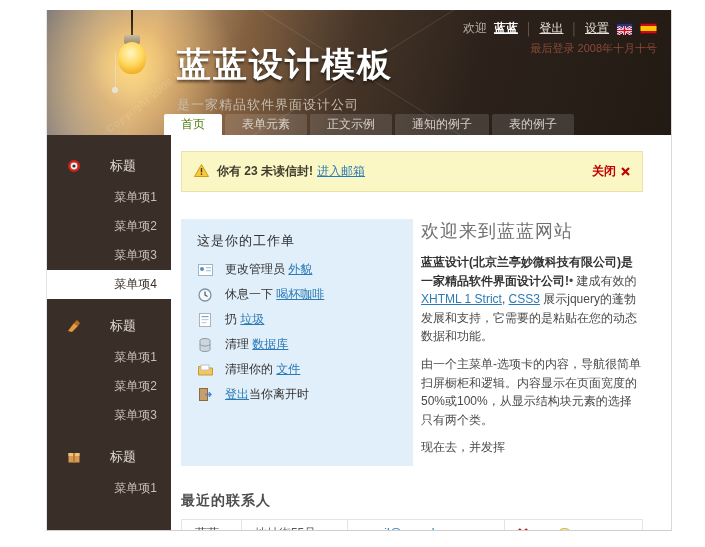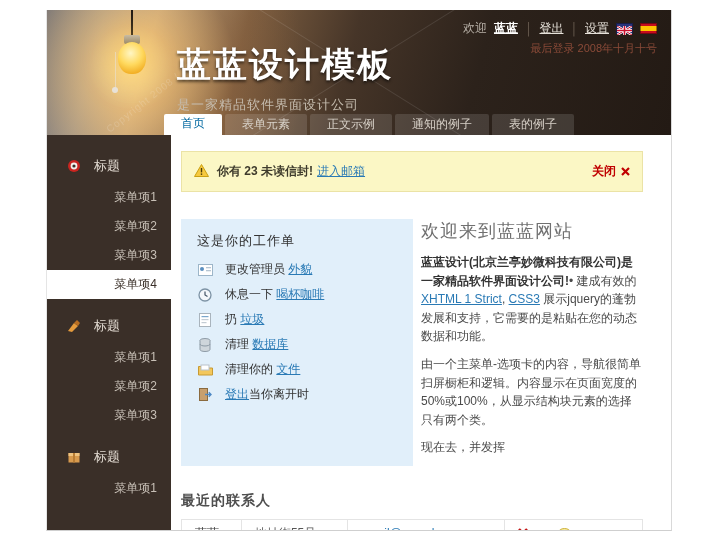--- a/index.html
+++ b/index.html
@@ -28,27 +28,27 @@
   .usep { color:#6b5f53; }
   .flag { width:17px; height:11px; display:inline-block; border:1px solid rgba(0,0,0,.4); cursor:pointer; }
   .lastlogin { position:absolute; top:31px; right:14px; font-size:11px; color:#8a4a38; }
 
   .titleblock { position:absolute; left:130px; top:32px; }
   .titleblock h1 { color:#fff; font-size:34px; letter-spacing:2px; text-shadow:0 2px 3px rgba(0,0,0,.6); font-weight:bold; }
   .titleblock .sub { margin-top:8px; color:#c5bcae; font-size:13px; letter-spacing:1px; }
 
   .tabs { position:absolute; left:117px; bottom:0; display:flex; gap:3px; }
   .tab { height:21px; line-height:21px; padding:0 17px; font-size:12px; background:rgba(255,255,255,.13); color:#d8d1c8; border-radius:2px 2px 0 0; cursor:pointer; }
-  .tab.active { background:#fff; color:#0369a1;font-family:Liberation Mono, monospace; }
+  .tab.active { background:#fff; color:#4d7c0f; }
 
   
   .bodyrow { display:flex; height:396px; }
   .sidebar { flex:0 0 124px; background:#3a2f28; padding-top:14px; }
   .side-section { margin-bottom:10px; }
-  .side-head { display:flex; align-items:center; gap:13px; padding:8px 0 8px 20px; color:#e3dcd3; font-size:13px; }
+  .side-head { display:flex; align-items:center; gap:29px; padding:8px 0 8px 20px; color:#e3dcd3; font-size:13px; }
   .side-head svg { display:block; }
   .menu-item { text-align:right; padding:6px 14px; font-size:12px; color:#c8c0b7; cursor:pointer; }
   .menu-item.active { background:#fff; color:#3a3029; }
 
   .content { flex:1; padding:16px 28px 0 10px; background:#fff; }
 
   .notice { position:relative; background:#fbf7c5; border:1px solid #ebe3a6; padding:11px 12px; display:flex; align-items:center; font-size:12px; color:#454233; }
   .notice b { margin:0 4px 0 8px; color:#3e3b2c; }
   .notice a.mail { color:#2a7ab5; text-decoration:underline; cursor:pointer; margin-left:0; }
   .notice .close { position:absolute; right:12px; top:11px; display:flex; align-items:center; gap:5px; }

